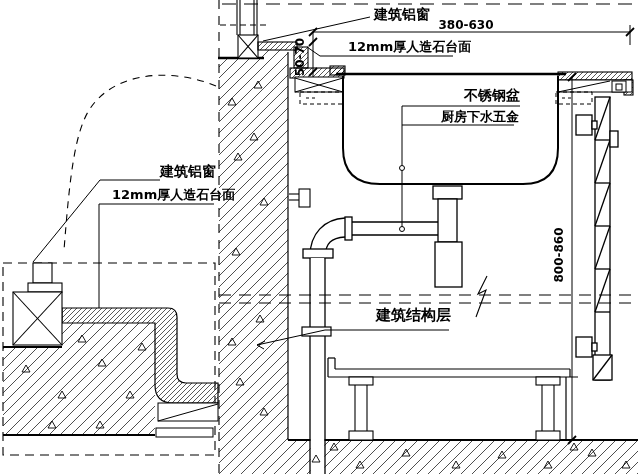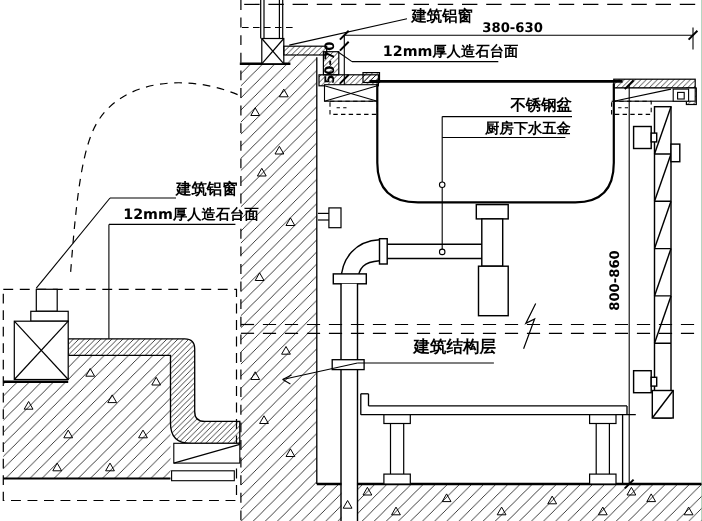--- a/index.html
+++ b/index.html
@@ -1,16 +1,16 @@
 <!DOCTYPE html>
 <html><head>
 <meta charset="utf-8">
 <style>
   html,body{margin:0;padding:0;background:#fff;}
-  .stage{position:relative;width:638px;height:474px;background:#15803d;overflow:hidden;}
+  .stage{position:relative;width:638px;height:474px;background:#22c55e;overflow:hidden;}
   svg{display:block;}
   .lbl{font-family:"DejaVu Sans",sans-serif;font-weight:bold;fill:#000;}
   .dim{font-family:"DejaVu Sans",sans-serif;font-weight:bold;fill:#000;}
 </style>
 </head>
 <body>
 
 <div class="stage">
 <svg width="638" height="474" viewBox="0 0 638 474" xmlns="http://www.w3.org/2000/svg">
   <defs>

